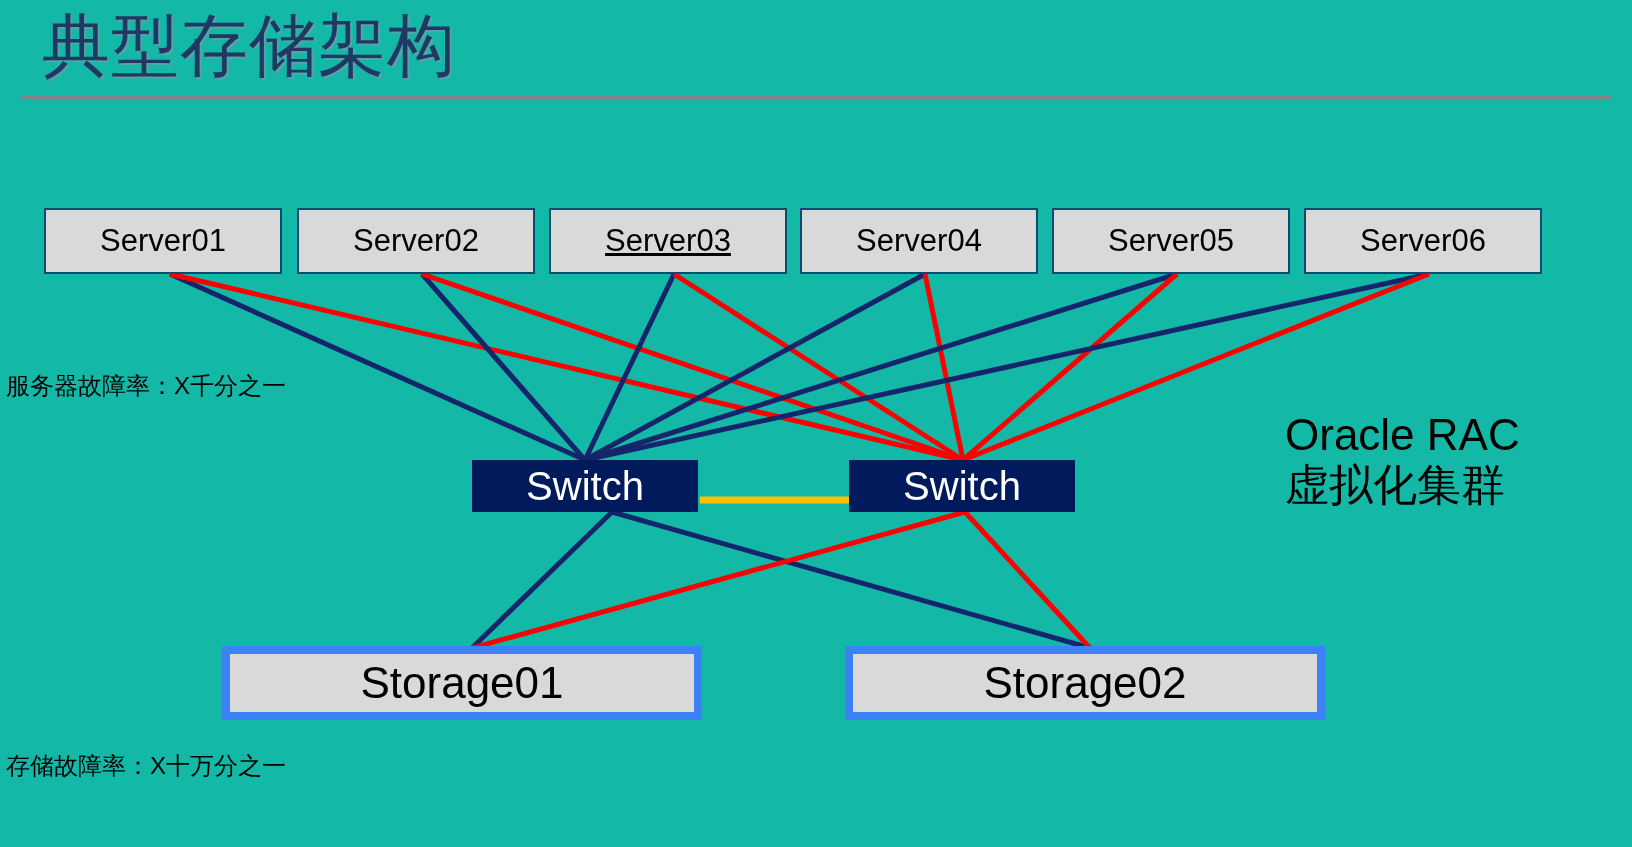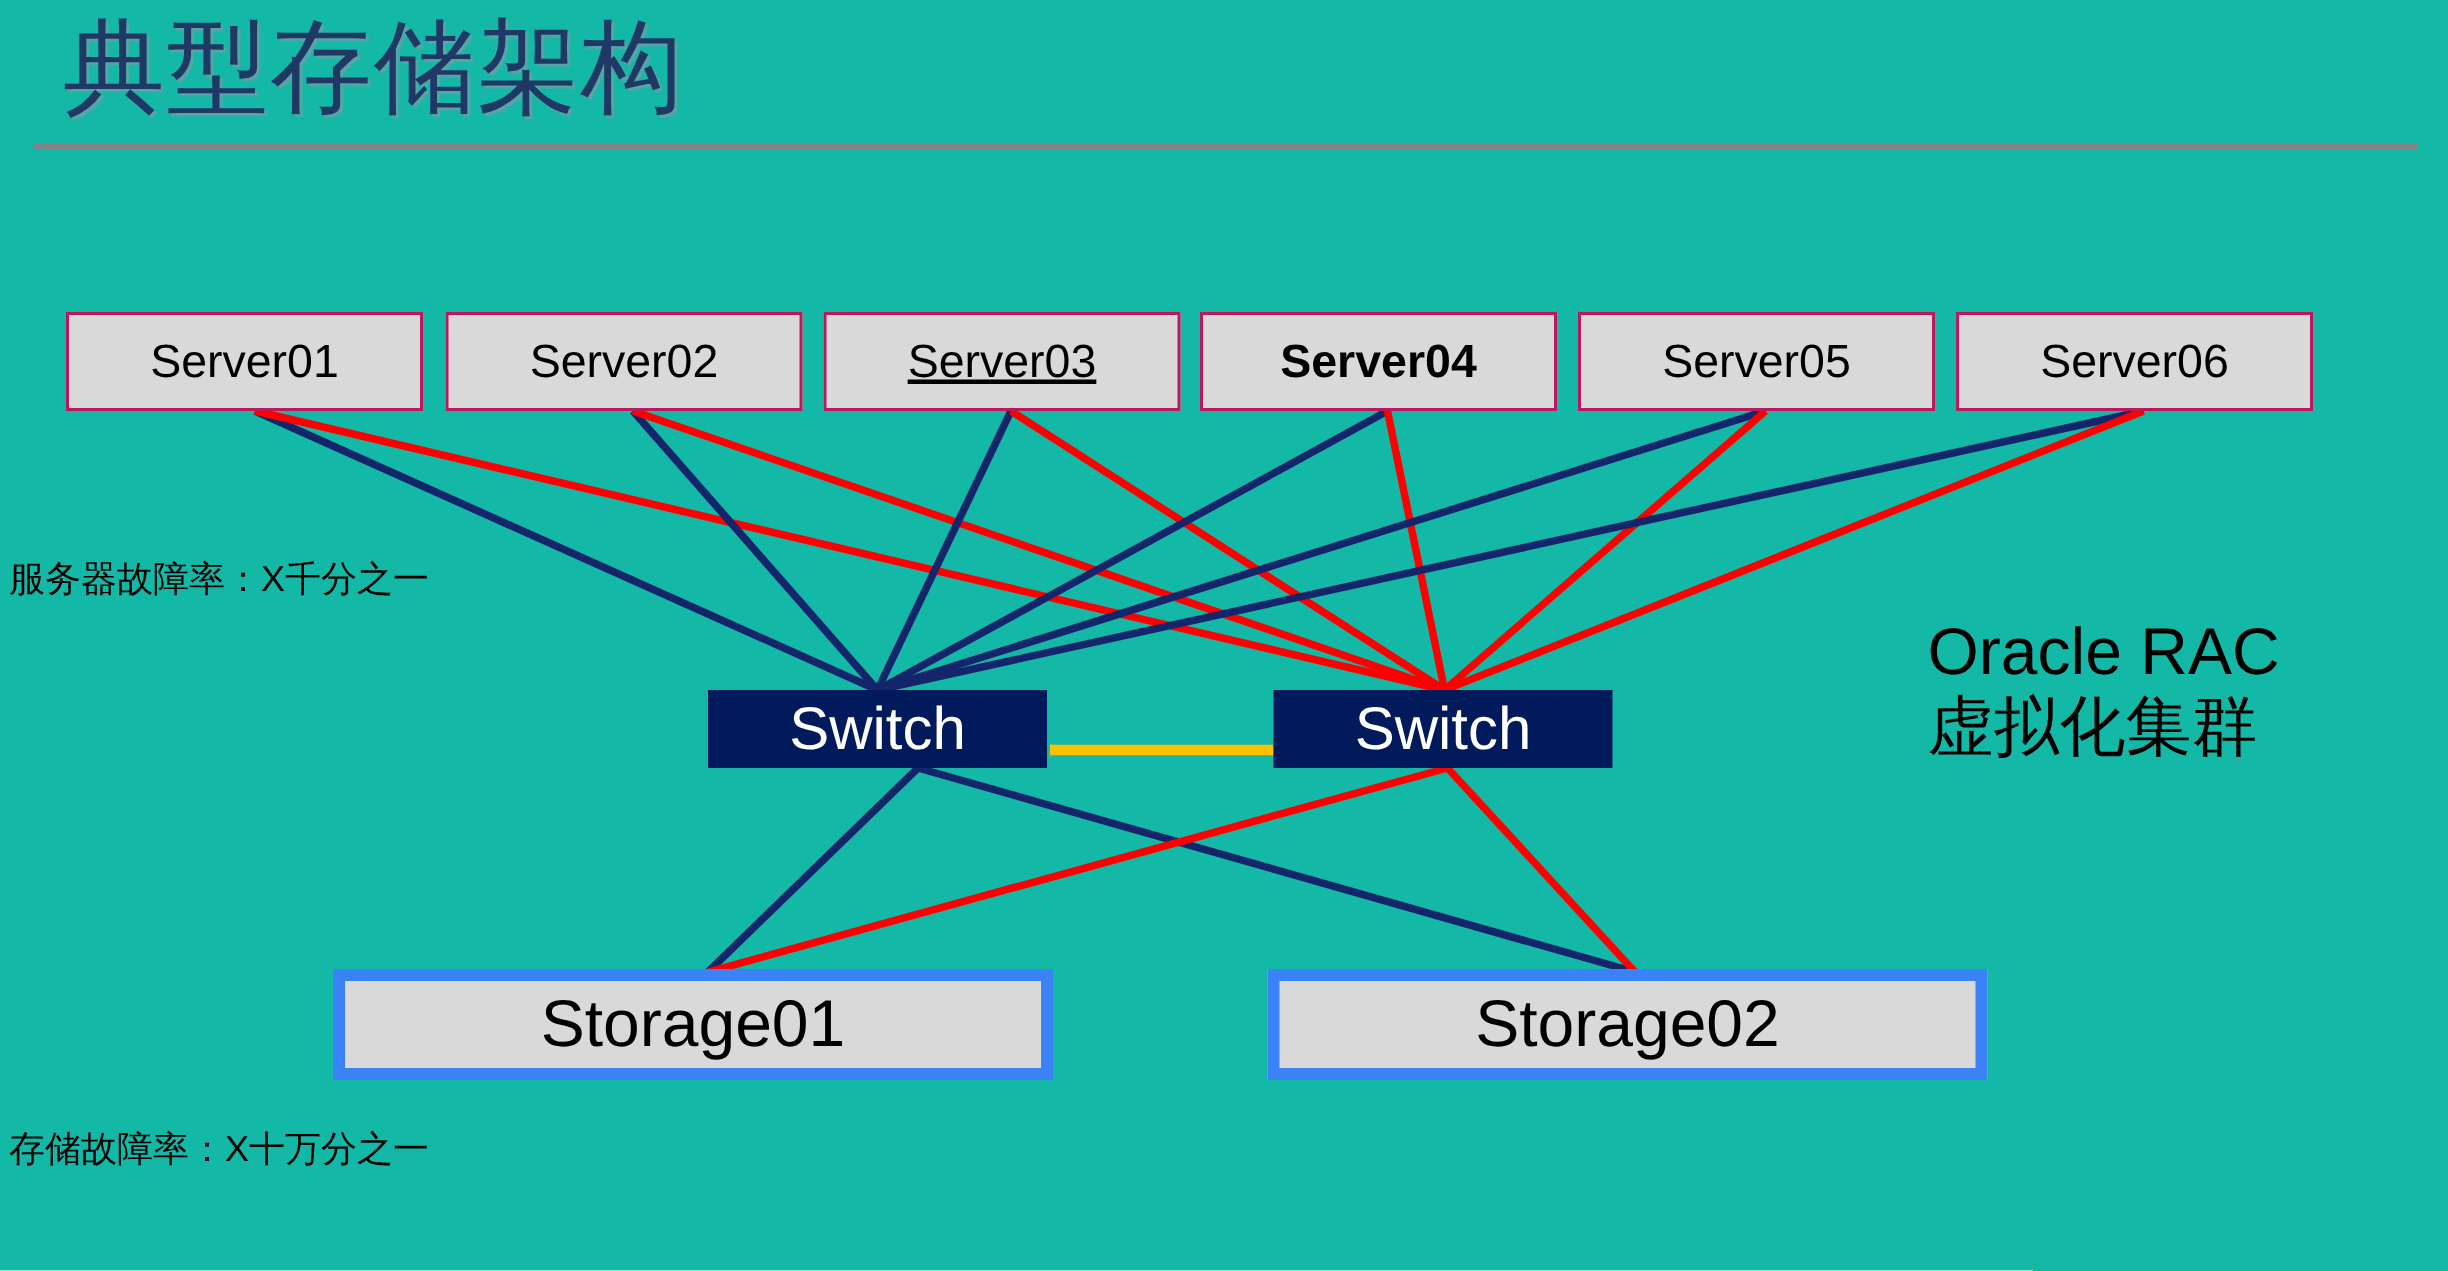--- a/index.html
+++ b/index.html
@@ -53,21 +53,21 @@
   .node {
     position: absolute;
     box-sizing: border-box;
     display: flex;
     align-items: center;
     justify-content: center;
     text-align: center;
   }
   .node.server {
     background: #D9D9D9;
-    border: 2px solid #be185d;
+    border: 2px solid #0c4a6e;
     font-size: 31px;
     color: #000000;
     height: 66px;
   }
   .node.storage {
     background: #D9D9D9;
     border: 8px solid #3b82f6;
     font-size: 44px;
     color: #000000;
     height: 74px;
@@ -129,21 +129,21 @@
   <div id="node-layer">
       <div class="node server" style="left: 44px; top: 208px; width: 238px;">
         <span>Server01</span>
       </div>
       <div class="node server" style="left: 297px; top: 208px; width: 238px;">
         <span>Server02</span>
       </div>
       <div class="node server" style="left: 549px; top: 208px; width: 238px; text-decoration: underline;">
         <span>Server03</span>
       </div>
-      <div class="node server" style="left: 800px; top: 208px; width: 238px; font-weight: bold;">
+      <div class="node server" style="left: 800px; top: 208px; width: 238px;">
         <span>Server04</span>
       </div>
       <div class="node server" style="left: 1052px; top: 208px; width: 238px;">
         <span>Server05</span>
       </div>
       <div class="node server" style="left: 1304px; top: 208px; width: 238px;">
         <span>Server06</span>
       </div>
       <div class="node switch" style="left: 472px; top: 460px; width: 226px;">
         <span>Switch</span>

